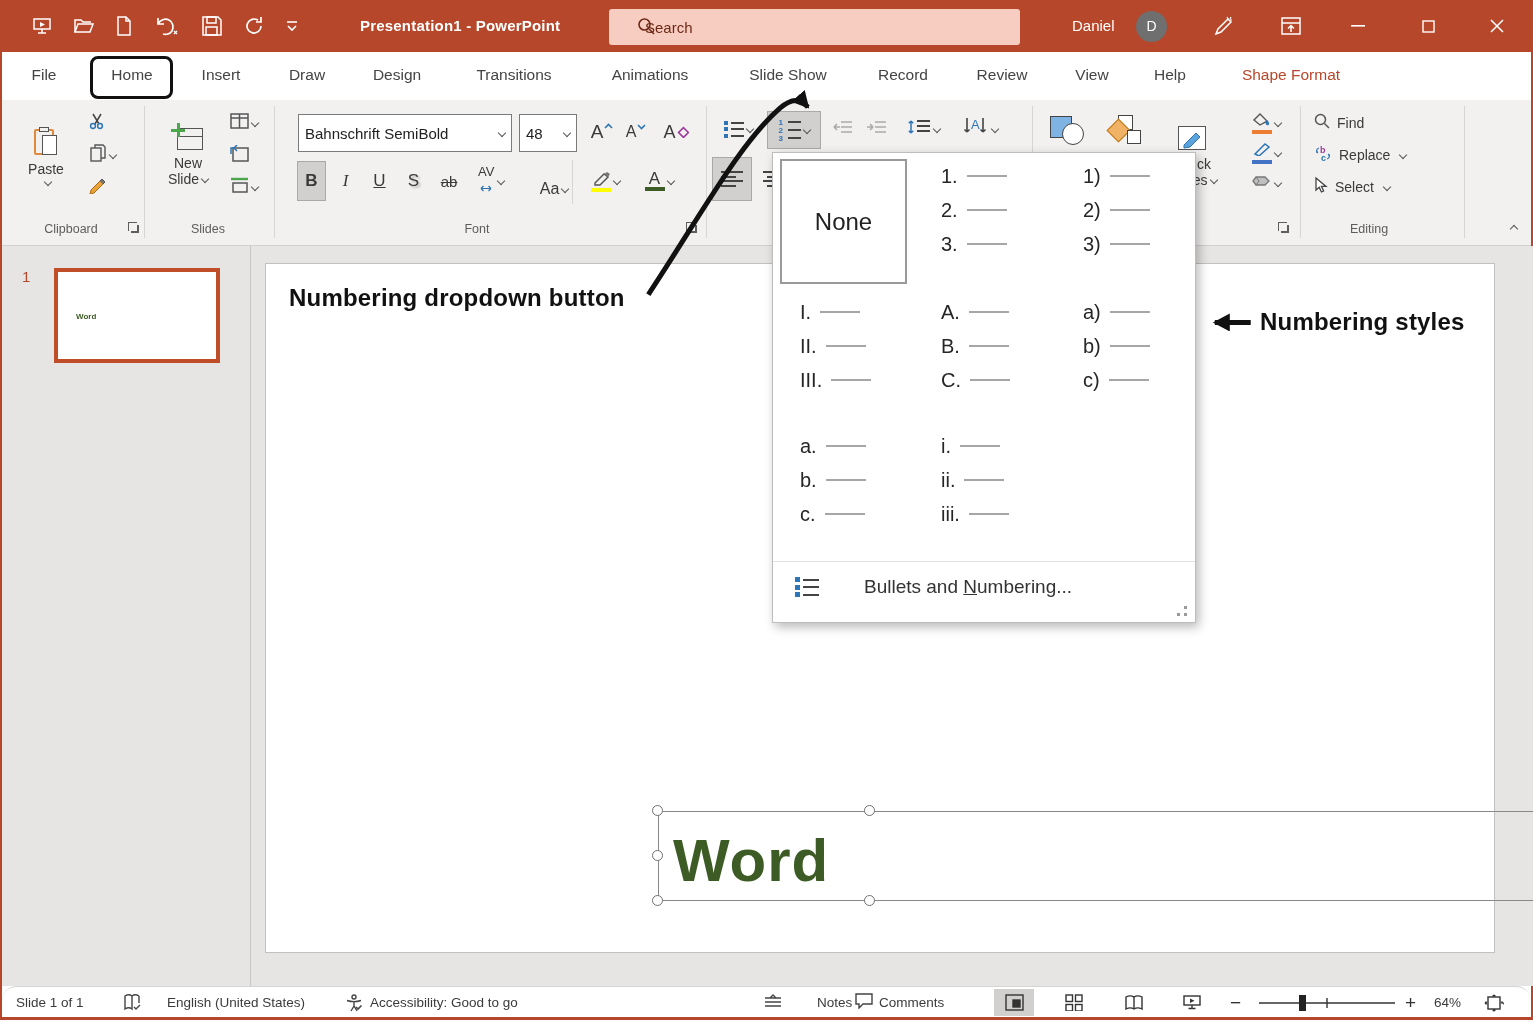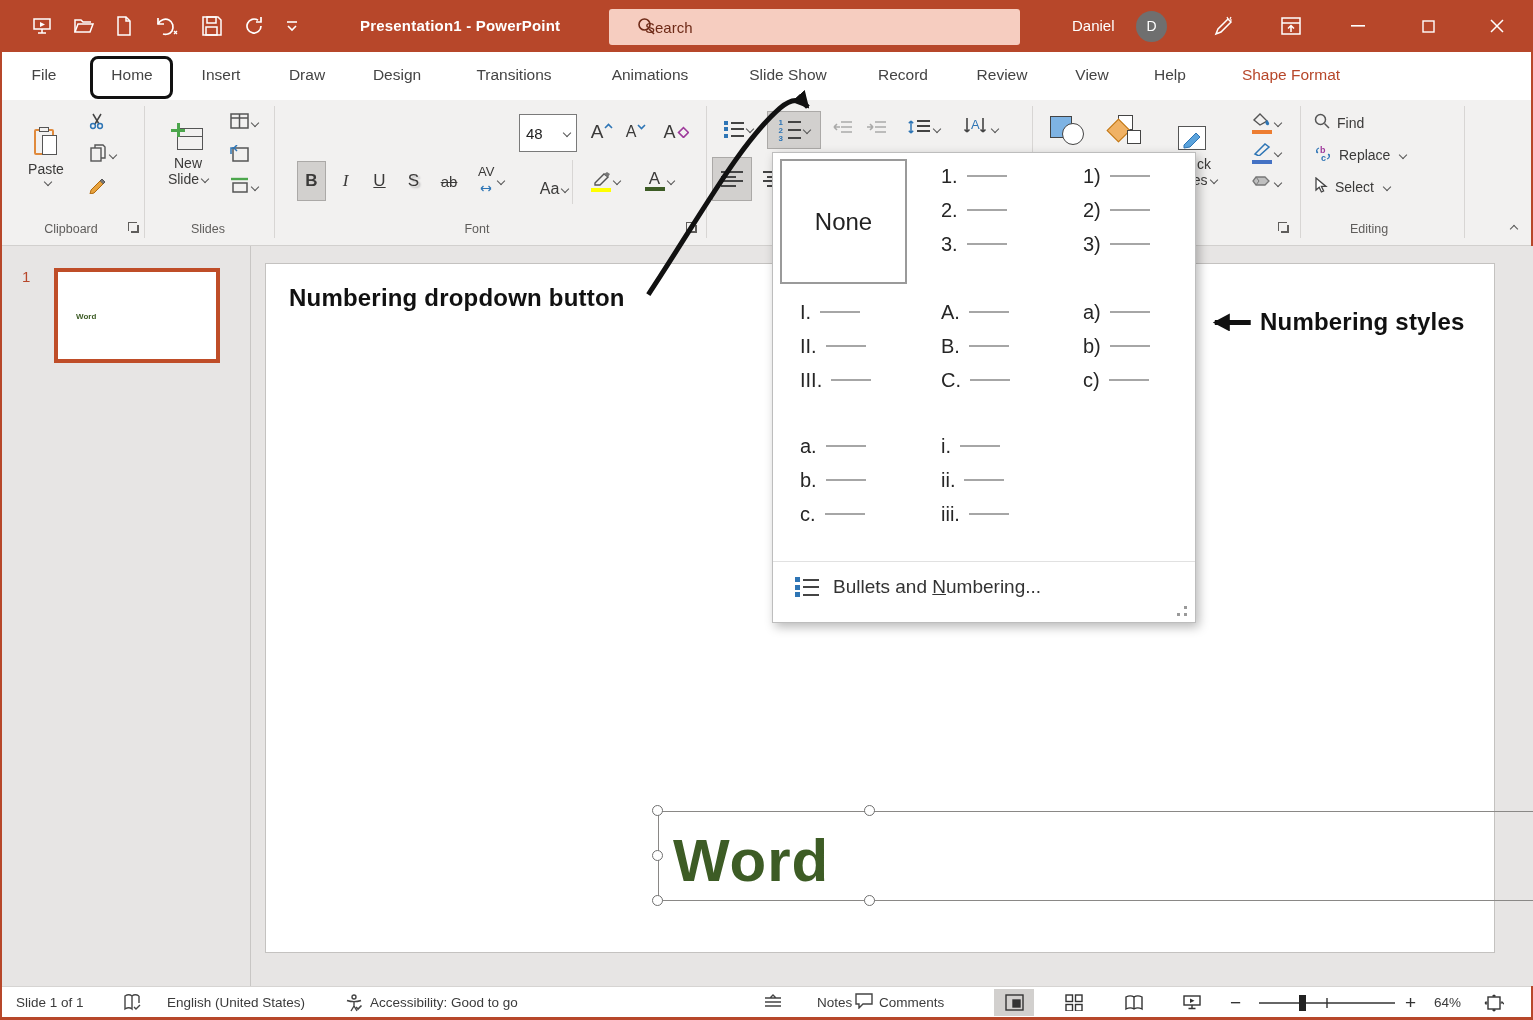--- a/index.html
+++ b/index.html
@@ -70,32 +70,32 @@
 
   
   .dropdown { position:absolute; left:770px; top:152px; width:424px; height:471px; background:#fff; border:1px solid #BDBDBD; box-shadow:3px 4px 10px rgba(0,0,0,.28); z-index:40; }
   .gcell { position:absolute; width:127px; height:125px; }
   .gcell.sel { border:2px solid #9A9A9A; box-shadow:inset 0 0 0 3px #fff; }
   .gcell .none { width:100%; height:100%; display:flex; align-items:center; justify-content:center; font-size:24px; color:#222; }
   .grow { display:flex; align-items:center; height:34px; padding-left:20px; }
   .grow .mk { font-size:20px; color:#262626; white-space:nowrap; }
   .grow .ln { width:40px; height:1.5px; background:#A6A6A6; margin-left:9px; }
   .dd-sep { position:absolute; left:0; top:408px; width:100%; height:1px; background:#E1E1E1; }
-  .dd-footer { position:absolute; left:0; top:409px; width:100%; height:50px; display:flex; align-items:center; padding-left:22px; font-size:19px; color:#333; }
+  .dd-footer { position:absolute; left:0; top:409px; width:100%; height:50px; display:flex; align-items:center; padding-left:22px; font-size:19px; color:#333;gap:31px; }
   .dd-footer .hk { text-decoration:underline; }
   .grip { position:absolute; right:8px; bottom:6px; width:10px; height:10px; }
   .grip i { position:absolute; width:2.5px; height:2.5px; background:#9a9a9a; }
 
   
   .anno { position:absolute; font-weight:bold; color:#111; font-size:24px; z-index:50; letter-spacing:.2px; }
   .anno-svg { position:absolute; inset:0; width:100%; height:100%; z-index:55; pointer-events:none; }
 
   
   .statusbar { position:absolute; left:0; top:986px; width:100%; height:31px; background:#fff; border-top:1px solid #D6D4D2; font-size:13.5px; color:#3B3B3B; }
-  .statusbar { z-index:20; }
+  .statusbar { z-index:20;border-radius:15px; }
   .sb-item { position:absolute; top:0; height:31px; display:flex; align-items:center; gap:6px; }
   .bottomedge { position:absolute; left:0; top:1017px; width:100%; height:3px; background:#B7472A; z-index:60; }
   .viewbtn { position:absolute; top:2px; width:40px; height:27px; display:flex; align-items:center; justify-content:center; }
   .viewbtn.sel { background:#D2D0CE; }
 </style>
 </head>
 <body>
 
 <div class="win">
 
@@ -278,20 +278,24 @@
     <div class="rbtn" style="left:220px;top:74px;width:44px;height:26px;">
       <span><svg width="19" height="16" viewBox="0 0 19 16" fill="none" stroke="#555" stroke-width="1.5">
             <path d="M1 2h17" stroke="#4CA64C" stroke-width="2.4"></path>
             <rect x="3" y="6" width="14" height="9"></rect>
           </svg></span>
       <span class="chev"></span>
     </div>
     <div class="glabel" style="left:166px;width:80px;">Slides</div>
     <div class="gdiv" style="left:272px;"></div>
 
+    <div class="combo" style="left:296px;top:14px;width:214px;height:38px;">
+      <span class="cv">Bahnschrift SemiBold</span>
+      <span class="chev"></span>
+    </div>
     <div class="combo" style="left:517px;top:14px;width:58px;height:38px;">
       <span class="cv">48</span>
       <span class="chev"></span>
     </div>
     <div class="rbtn" style="left:584px;top:16px;width:32px;height:32px;font-size:19px;color:#3B3A39;">A<svg width="9" height="7" viewBox="0 0 9 7" style="margin:-12px 0 0 1px;">
           <path d="M1 5l3.5-3.5L8 5" fill="none" stroke="#2E75B5" stroke-width="1.6"></path>
         </svg></div>
     <div class="rbtn" style="left:618px;top:16px;width:32px;height:32px;font-size:16px;color:#3B3A39;">A<svg width="9" height="7" viewBox="0 0 9 7" style="margin:-12px 0 0 1px;">
           <path d="M1 2l3.5 3.5L8 2" fill="none" stroke="#2E75B5" stroke-width="1.6"></path>
         </svg></div>

